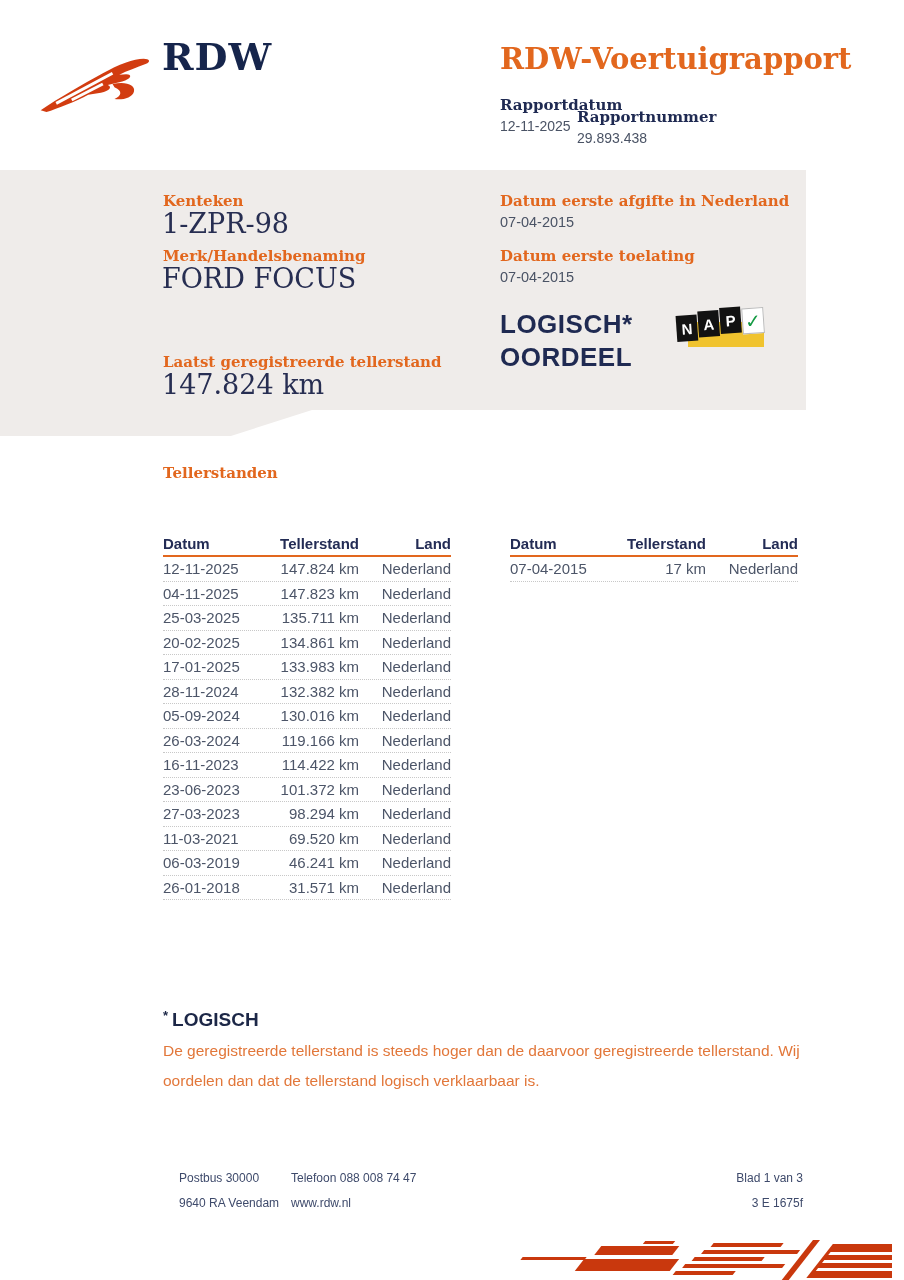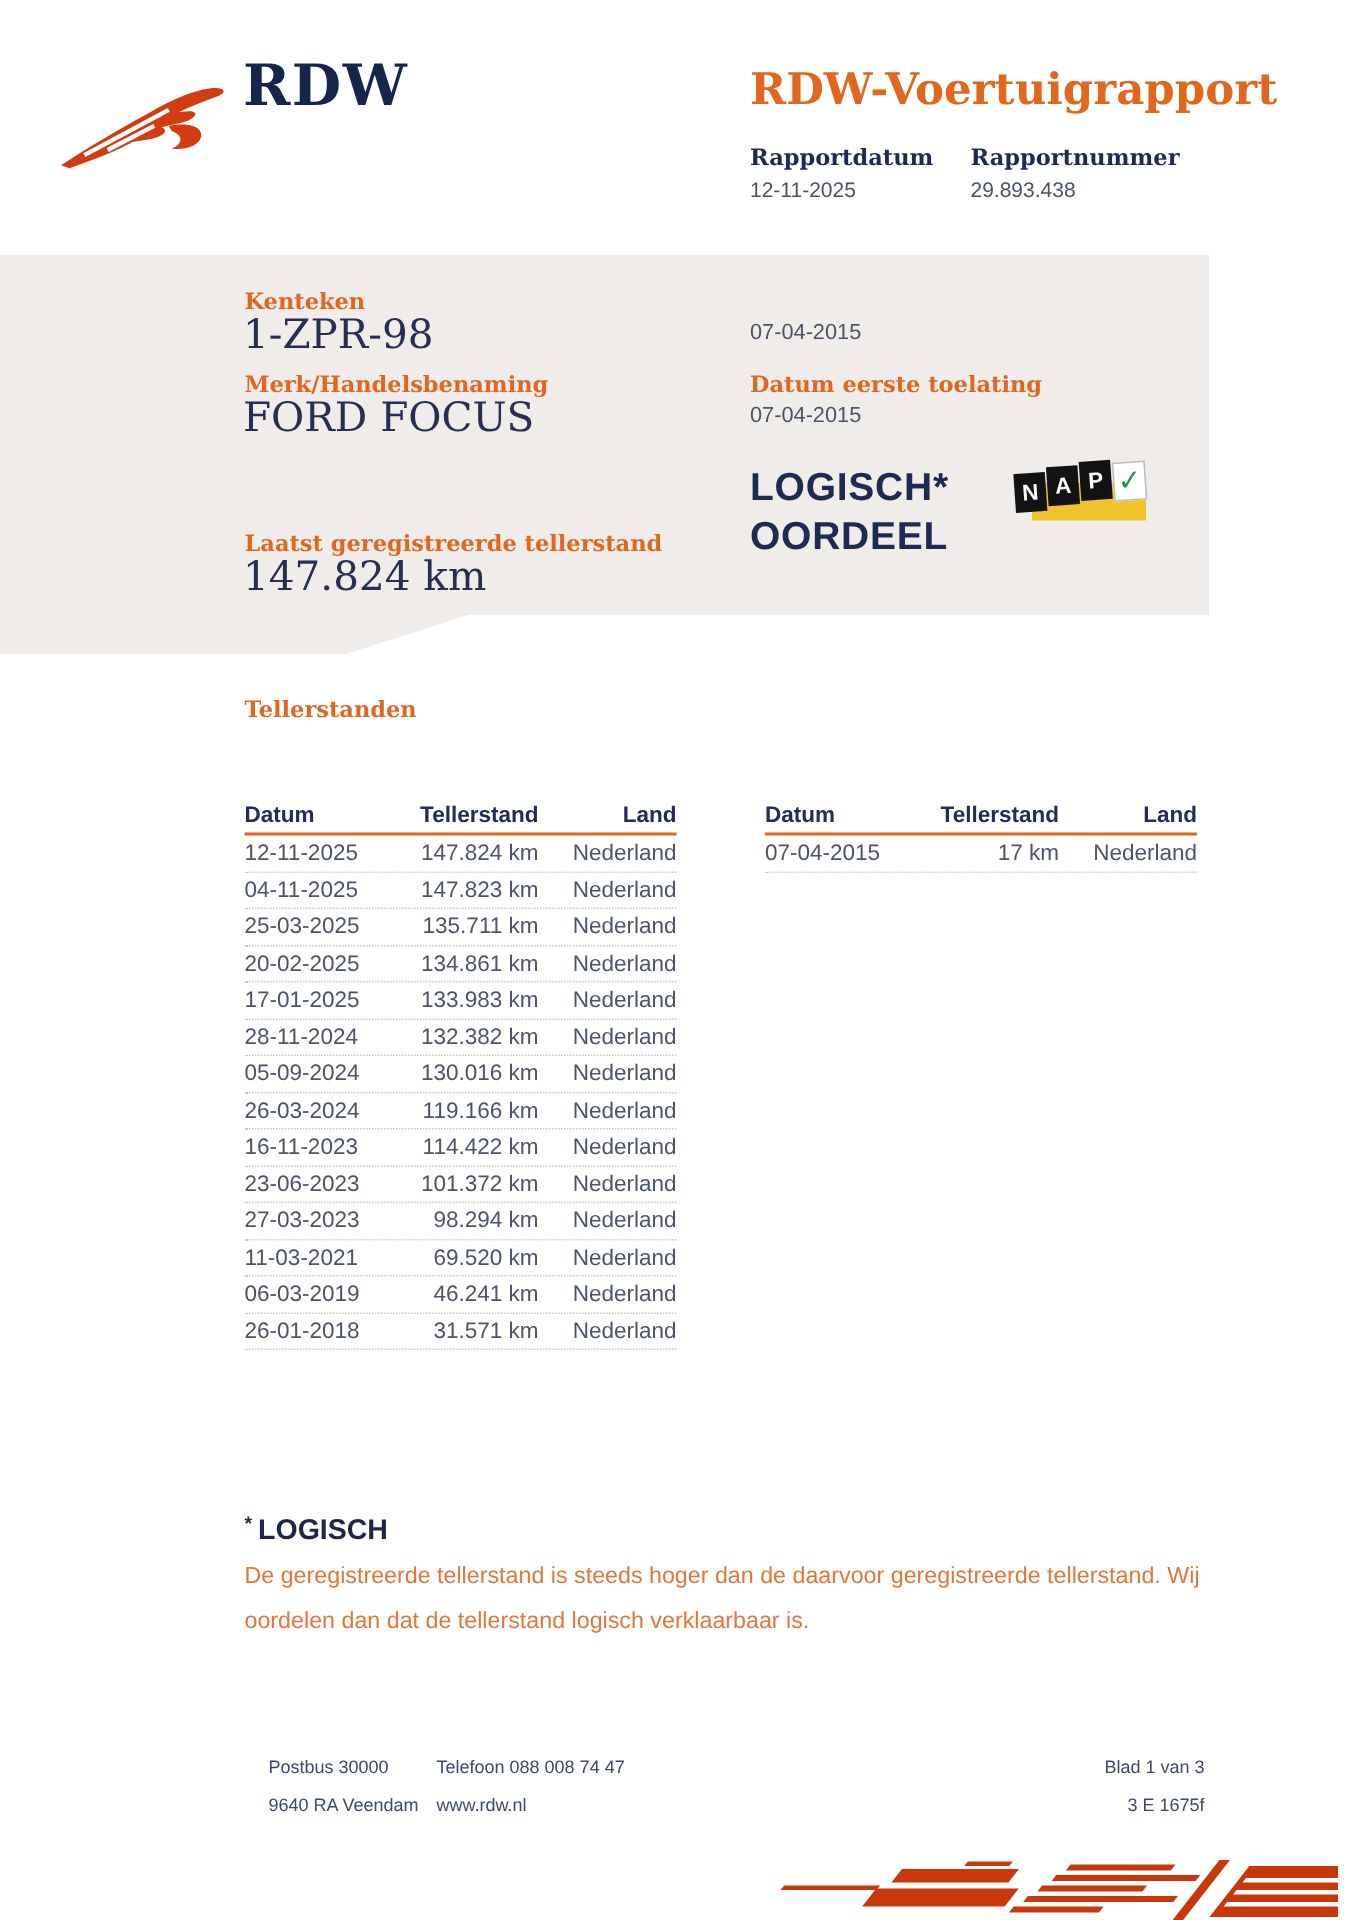--- a/index.html
+++ b/index.html
@@ -8,21 +8,21 @@
 
   
   .logo-icon { position:absolute; left:38px; top:48px; width:118px; height:68px; }
   .logo-text { position:absolute; left:162px; top:34px; font-family:"DejaVu Serif","Liberation Serif",serif;
                font-weight:bold; font-size:38px; color:#16254c; letter-spacing:1px; }
   .report-title { position:absolute; left:500px; top:42px; font-family:"DejaVu Serif","Liberation Serif",serif;
                   font-weight:bold; font-size:29px; color:#e2671e; }
   .meta-label { position:absolute; top:96px; font-family:"DejaVu Serif","Liberation Serif",serif;
                 font-weight:bold; font-size:15px; color:#1f2a52; }
   .meta-value { position:absolute; top:118px; font-size:14px; color:#4a5365; }
-  .ml1,.mv1 { left:500px; } .ml2,.mv2 { left:647px; }
+  .ml1,.mv1 { left:500px; } .ml2,.mv2 { left:577px;margin-top:12px; }
 
   
   .panel { position:absolute; left:0; top:170px; width:806px; height:240px; background:#efecea; }
   .panel-notch { position:absolute; left:0; top:410px; width:312px; height:26px; background:#efecea;
                  clip-path:polygon(0 0,100% 0,74% 100%,0 100%); }
   .field-label { position:absolute; font-family:"DejaVu Serif","Liberation Serif",serif;
                  font-weight:bold; font-size:15px; color:#e2671e; }
   .field-big { position:absolute; font-family:"DejaVu Serif","Liberation Serif",serif;
                font-size:27px; color:#272e52; }
   .field-small { position:absolute; font-size:14.5px; color:#4a5365; }
@@ -95,20 +95,21 @@
 
   <div class="field-label" style="left:163px;top:192px;">Kenteken</div>
   <div class="field-big" style="left:162px;top:208px;">1-ZPR-98</div>
 
   <div class="field-label" style="left:163px;top:247px;">Merk/Handelsbenaming</div>
   <div class="field-big" style="left:162px;top:263px;">FORD FOCUS</div>
 
   <div class="field-label" style="left:163px;top:353px;">Laatst geregistreerde tellerstand</div>
   <div class="field-big" style="left:162px;top:369px;">147.824 km</div>
 
+  <div class="field-label" style="left:500px;top:192px;">Datum eerste afgifte in Nederland</div>
   <div class="field-small" style="left:500px;top:214px;">07-04-2015</div>
 
   <div class="field-label" style="left:500px;top:247px;">Datum eerste toelating</div>
   <div class="field-small" style="left:500px;top:269px;">07-04-2015</div>
 
   <div class="oordeel">
     <div>LOGISCH*</div>
     <div>OORDEEL</div>
   </div>
 

